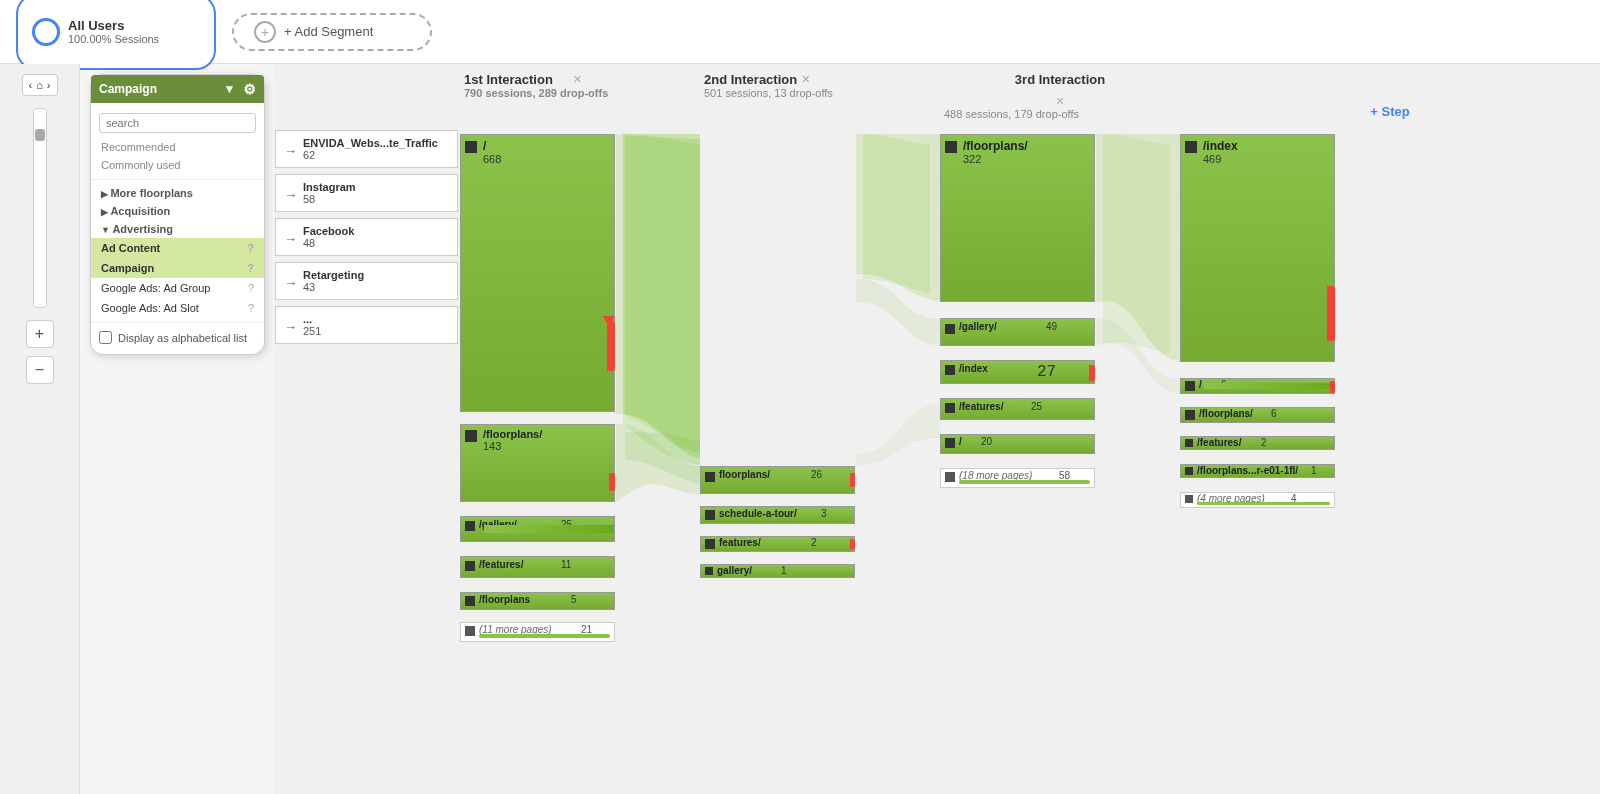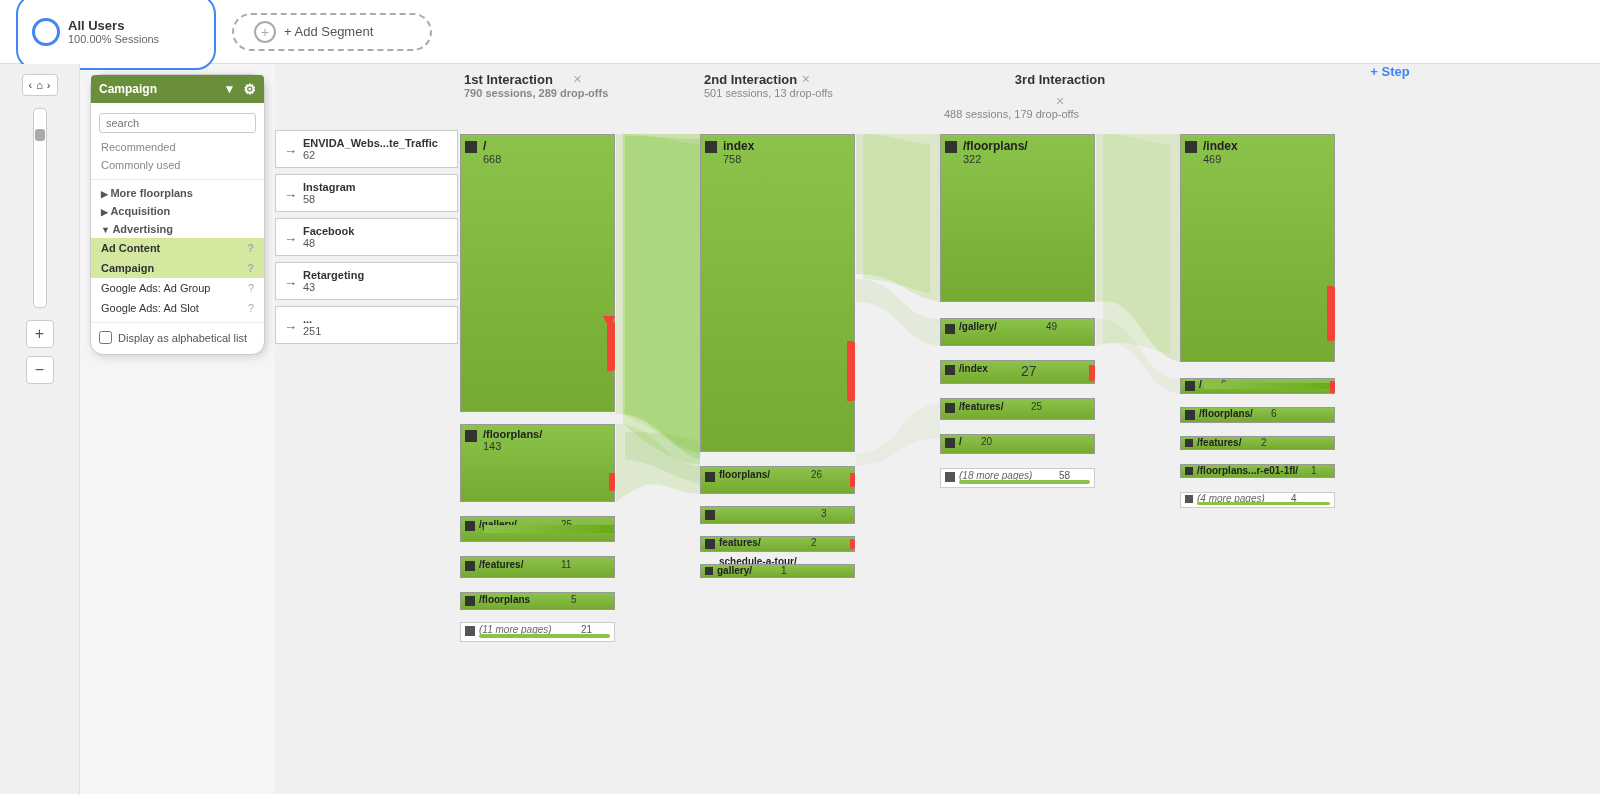--- a/index.html
+++ b/index.html
@@ -140,21 +140,21 @@
           </div>
           <div style="font-size:11px;color:#888;">501 sessions, 13 drop-offs</div>
         </div>
         <div style="width:240px;padding:8px 4px;">
           <div style="display:flex;align-items:center;gap:8px;flex-direction:column;">
             <span style="font-weight:bold;font-size:13px;">3rd Interaction</span>
             <span style="color:#aaa;font-size:11px;cursor:pointer;">✕</span>
           </div>
           <div style="font-size:11px;color:#888;">488 sessions, 179 drop-offs</div>
         </div>
-        <div style="flex:1;display:flex;align-items:flex-start;justify-content:center;">
+        <div style="flex:1;display:flex;align-items:flex-end;justify-content:center;">
           <span style="color:#4285f4;font-size:13px;font-weight:bold;cursor:pointer;">+ Step</span>
         </div>
       </div>
 
       <div style="position:absolute;top:60px;left:0;width:183px;">
         <div class="campaign-item">
           <span style="color:#555;font-size:13px;">→</span>
           <div>
             <div style="font-weight:bold;font-size:11px;">ENVIDA_Webs...te_Traffic</div>
             <div style="font-size:11px;color:#555;">62</div>
@@ -243,38 +243,31 @@
           <div style="position:absolute;left:110px;top:1px;font-size:10px;color:#333;">5</div>
         </div>
 
         <div style="position:absolute;left:0;top:498px;width:155px;height:20px;background:#fff;border:1px solid #ccc;">
           <div style="position:absolute;left:4px;top:3px;width:10px;height:10px;background:#555;"></div>
           <div style="position:absolute;left:18px;top:1px;font-size:10px;color:#666;font-style:italic;">(11 more pages)</div>
           <div style="position:absolute;left:120px;top:1px;font-size:10px;color:#555;">21</div>
           <div style="position:absolute;bottom:3px;left:18px;right:4px;height:4px;background:#8bc34a;border-radius:2px;"></div>
         </div>
 
-        <div style="position:absolute;left:240px;top:10px;width:155px;height:318px;background:linear-gradient(to bottom,#8bc34a,#76aa30);border:1px solid #999;">
-          <div style="position:absolute;left:4px;top:6px;width:12px;height:12px;background:#333;"></div>
-          <div style="position:absolute;left:22px;top:4px;font-size:12px;font-weight:bold;color:#222;">index</div>
-          <div style="position:absolute;left:22px;top:18px;font-size:11px;color:#333;">758</div>
-
-          <div style="position:absolute;right:-1px;bottom:50px;width:8px;height:60px;background:#f44336;border-radius:0 3px 3px 0;"></div>
-        </div>
 
         <div style="position:absolute;left:240px;top:342px;width:155px;height:28px;background:linear-gradient(to bottom,#8bc34a,#76aa30);border:1px solid #999;">
           <div style="position:absolute;left:4px;top:5px;width:10px;height:10px;background:#333;"></div>
           <div style="position:absolute;left:18px;top:2px;font-size:10px;font-weight:bold;color:#222;">floorplans/</div>
           <div style="position:absolute;left:110px;top:2px;font-size:10px;color:#333;">26</div>
           <div style="position:absolute;right:-1px;top:6px;width:5px;height:14px;background:#f44336;border-radius:0 2px 2px 0;"></div>
         </div>
 
         <div style="position:absolute;left:240px;top:382px;width:155px;height:18px;background:linear-gradient(to bottom,#8bc34a,#76aa30);border:1px solid #999;">
           <div style="position:absolute;left:4px;top:3px;width:10px;height:10px;background:#333;"></div>
-          <div style="position:absolute;left:18px;top:1px;font-size:10px;font-weight:bold;color:#222;margin-top:48px;">schedule-a-tour/</div>
+          <div style="position:absolute;left:18px;top:1px;font-size:10px;font-weight:bold;color:#222;">schedule-a-tour/</div>
           <div style="position:absolute;left:120px;top:1px;font-size:10px;color:#333;">3</div>
         </div>
 
         <div style="position:absolute;left:240px;top:412px;width:155px;height:16px;background:linear-gradient(to bottom,#8bc34a,#76aa30);border:1px solid #999;">
           <div style="position:absolute;left:4px;top:2px;width:10px;height:10px;background:#333;"></div>
           <div style="position:absolute;left:18px;top:0px;font-size:10px;font-weight:bold;color:#222;text-align:center;">features/</div>
           <div style="position:absolute;left:110px;top:0px;font-size:10px;color:#333;">2</div>
           <div style="position:absolute;right:-1px;top:2px;width:5px;height:10px;background:#f44336;border-radius:0 2px 2px 0;"></div>
         </div>
 
@@ -292,21 +285,21 @@
 
         <div style="position:absolute;left:480px;top:194px;width:155px;height:28px;background:linear-gradient(to bottom,#8bc34a,#76aa30);border:1px solid #999;">
           <div style="position:absolute;left:4px;top:5px;width:10px;height:10px;background:#333;"></div>
           <div style="position:absolute;left:18px;top:2px;font-size:10px;font-weight:bold;color:#222;">/gallery/</div>
           <div style="position:absolute;left:105px;top:2px;font-size:10px;color:#333;">49</div>
         </div>
 
         <div style="position:absolute;left:480px;top:236px;width:155px;height:24px;background:linear-gradient(to bottom,#8bc34a,#76aa30);border:1px solid #999;">
           <div style="position:absolute;left:4px;top:4px;width:10px;height:10px;background:#333;"></div>
           <div style="position:absolute;left:18px;top:2px;font-size:10px;font-weight:bold;color:#222;">/index</div>
-          <div style="position:absolute;left:80px;top:2px;font-size:14px;color:#333;">27</div>
+          <div style="position:absolute;left:96px;top:2px;font-size:16px;color:#333;font-family:Liberation Mono, monospace;">27</div>
           <div style="position:absolute;right:-1px;top:4px;width:6px;height:16px;background:#f44336;border-radius:0 2px 2px 0;"></div>
         </div>
 
         <div style="position:absolute;left:480px;top:274px;width:155px;height:22px;background:linear-gradient(to bottom,#8bc34a,#76aa30);border:1px solid #999;">
           <div style="position:absolute;left:4px;top:4px;width:10px;height:10px;background:#333;"></div>
           <div style="position:absolute;left:18px;top:2px;font-size:10px;font-weight:bold;color:#222;">/features/</div>
           <div style="position:absolute;left:90px;top:2px;font-size:10px;color:#333;">25</div>
         </div>
 
         <div style="position:absolute;left:480px;top:310px;width:155px;height:20px;background:linear-gradient(to bottom,#8bc34a,#76aa30);border:1px solid #999;">

